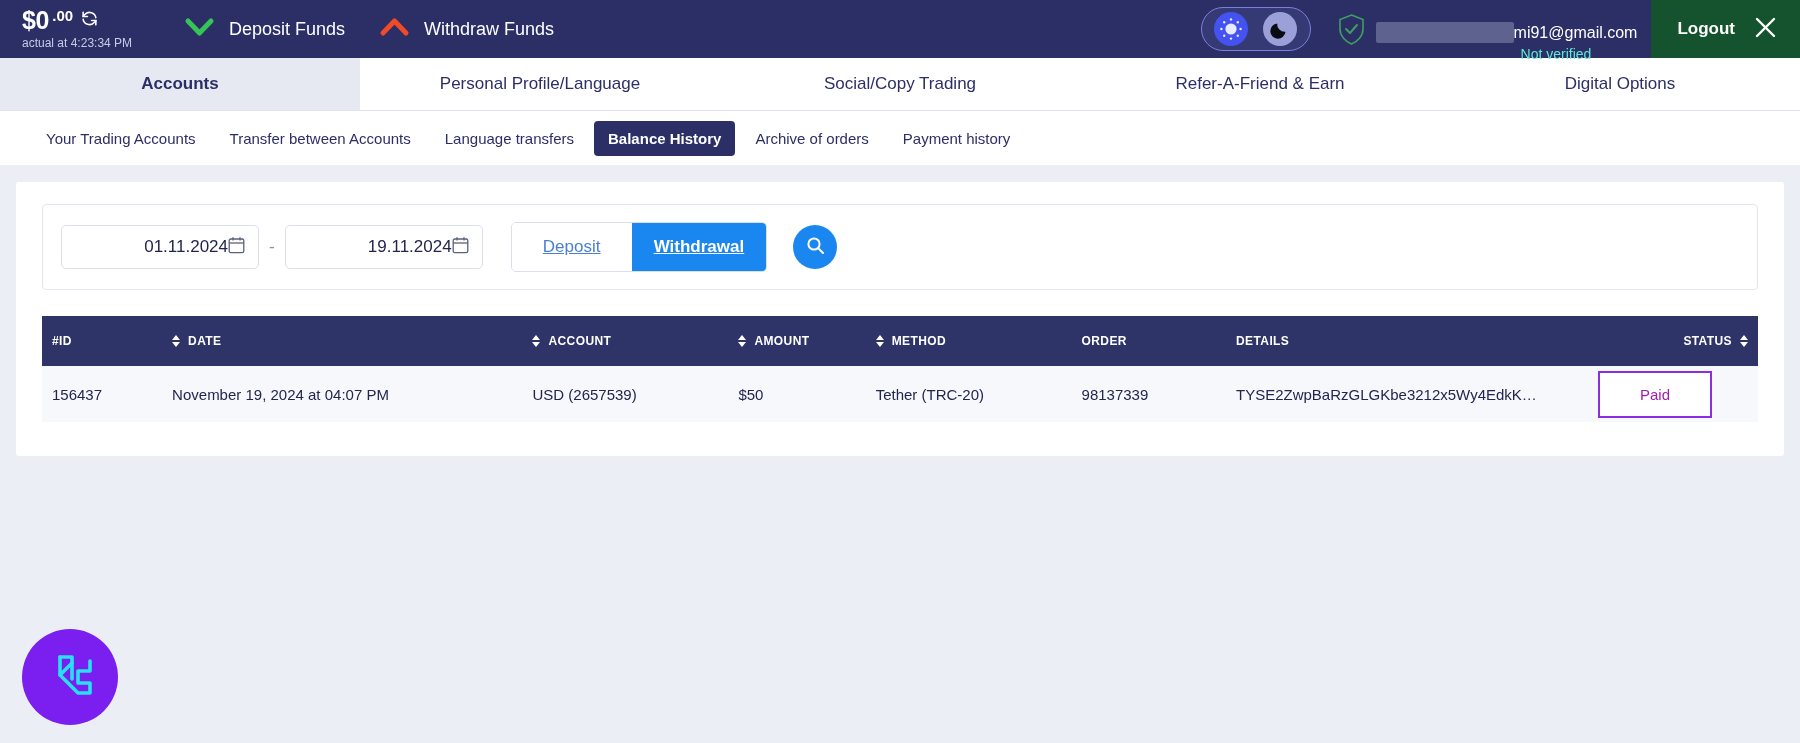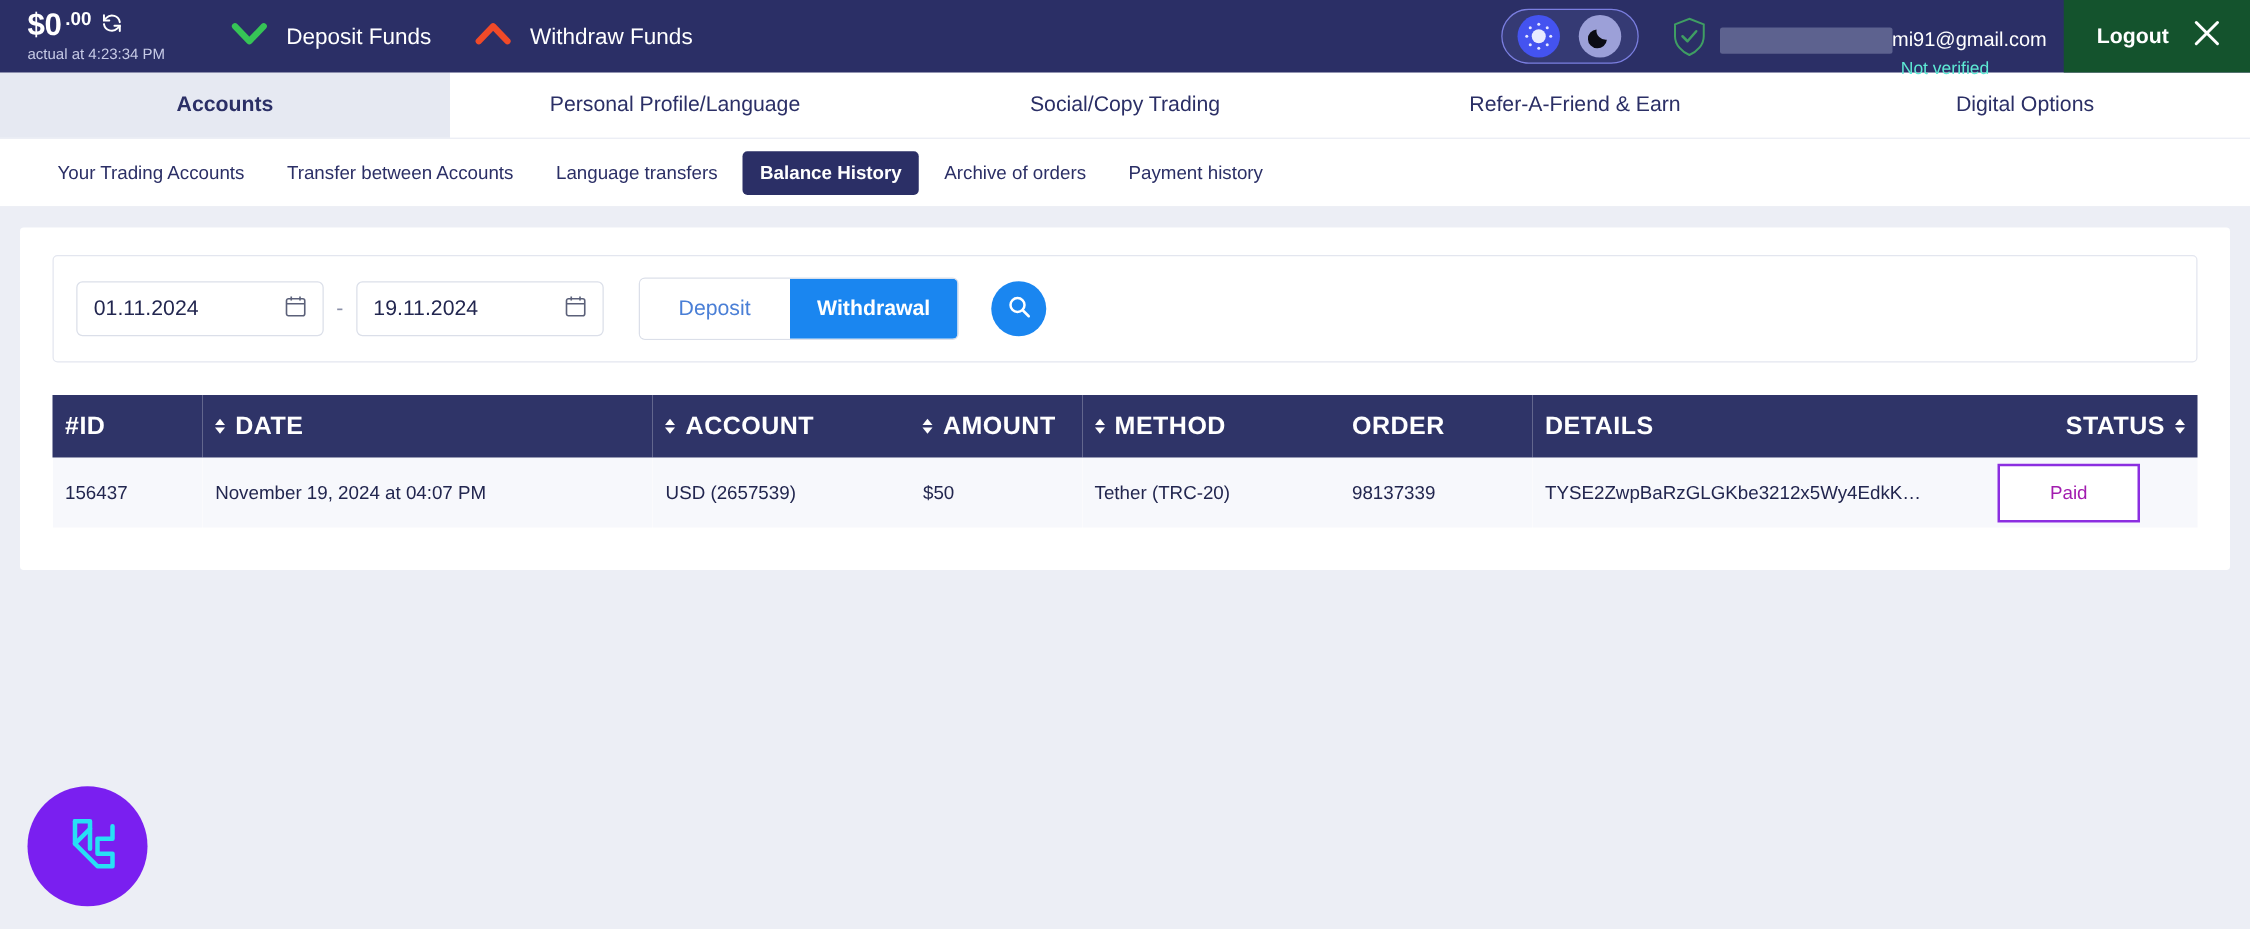--- a/index.html
+++ b/index.html
@@ -219,21 +219,21 @@
   }
 
   .date-input {
     width: 198px;
     height: 44px;
     border: 1px solid #dbdfe9;
     border-radius: 5px;
     background: #ffffff;
     display: flex;
     align-items: center;
-    justify-content: space-between;
+    justify-content: flex-end;
     padding: 0 13px;
     cursor: pointer;
   }
   .date-value { font-size: 17px; color: #22264f; }
   .date-sep { margin: 0 10px; color: #8a8fa8; font-size: 17px; }
 
   .seg-group {
     display: flex;
     margin-left: 28px;
     border-radius: 5px;
@@ -244,20 +244,21 @@
     height: 48px;
     min-width: 120px;
     display: flex;
     align-items: center;
     justify-content: center;
     font-size: 17px;
     cursor: pointer;
     background: #ffffff;
     color: #4a7fd6;
     padding: 0 22px;
+    text-decoration: underline;
   }
   .seg-btn.active {
     background: #1a86f0;
     color: #ffffff;
     font-weight: bold;
   }
 
   .search-btn {
     width: 44px;
     height: 44px;
@@ -274,21 +275,21 @@
   
   .tbl {
     width: 100%;
     border-collapse: collapse;
     margin-top: 26px;
     table-layout: fixed;
   }
   .tbl thead th {
     background: #2f3468;
     color: #ffffff;
-    font-size: 20px;
+    font-size: 12px;
     font-weight: bold;
     letter-spacing: 0.4px;
     height: 50px;
     text-align: left;
     padding: 0 10px;
     white-space: nowrap;
   }
   .th-inner { display: flex; align-items: center; gap: 8px; }
   .th-inner.right { justify-content: flex-end; }
   .sort-ico {

